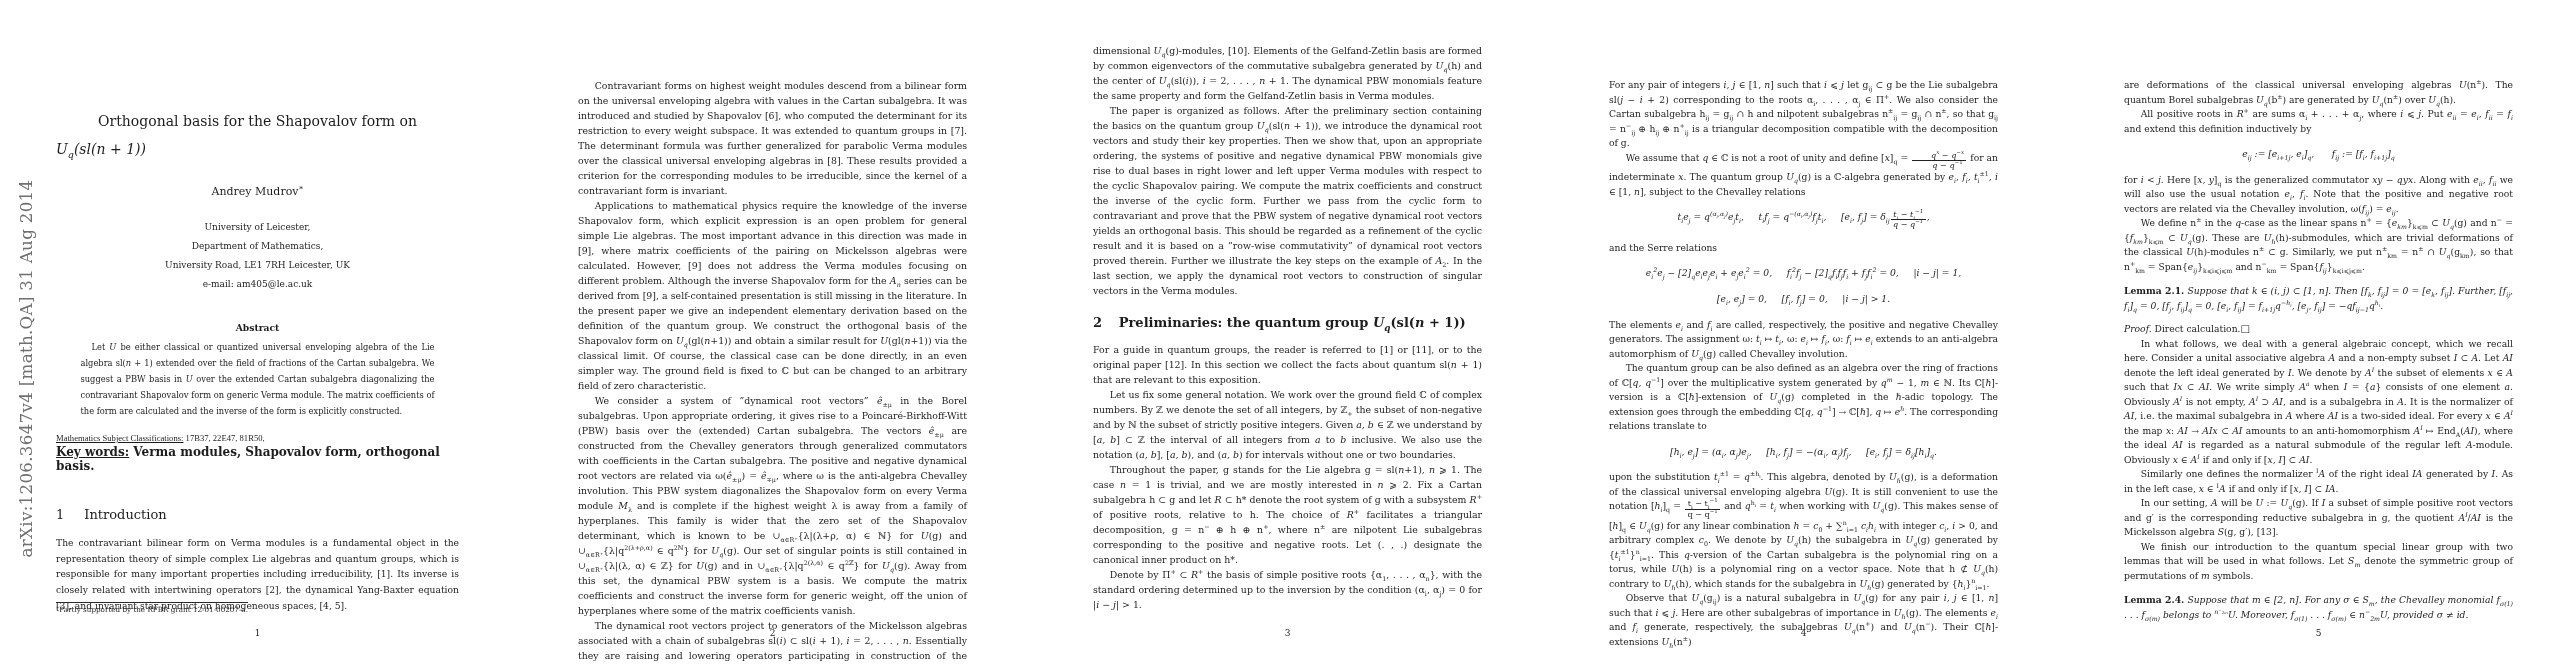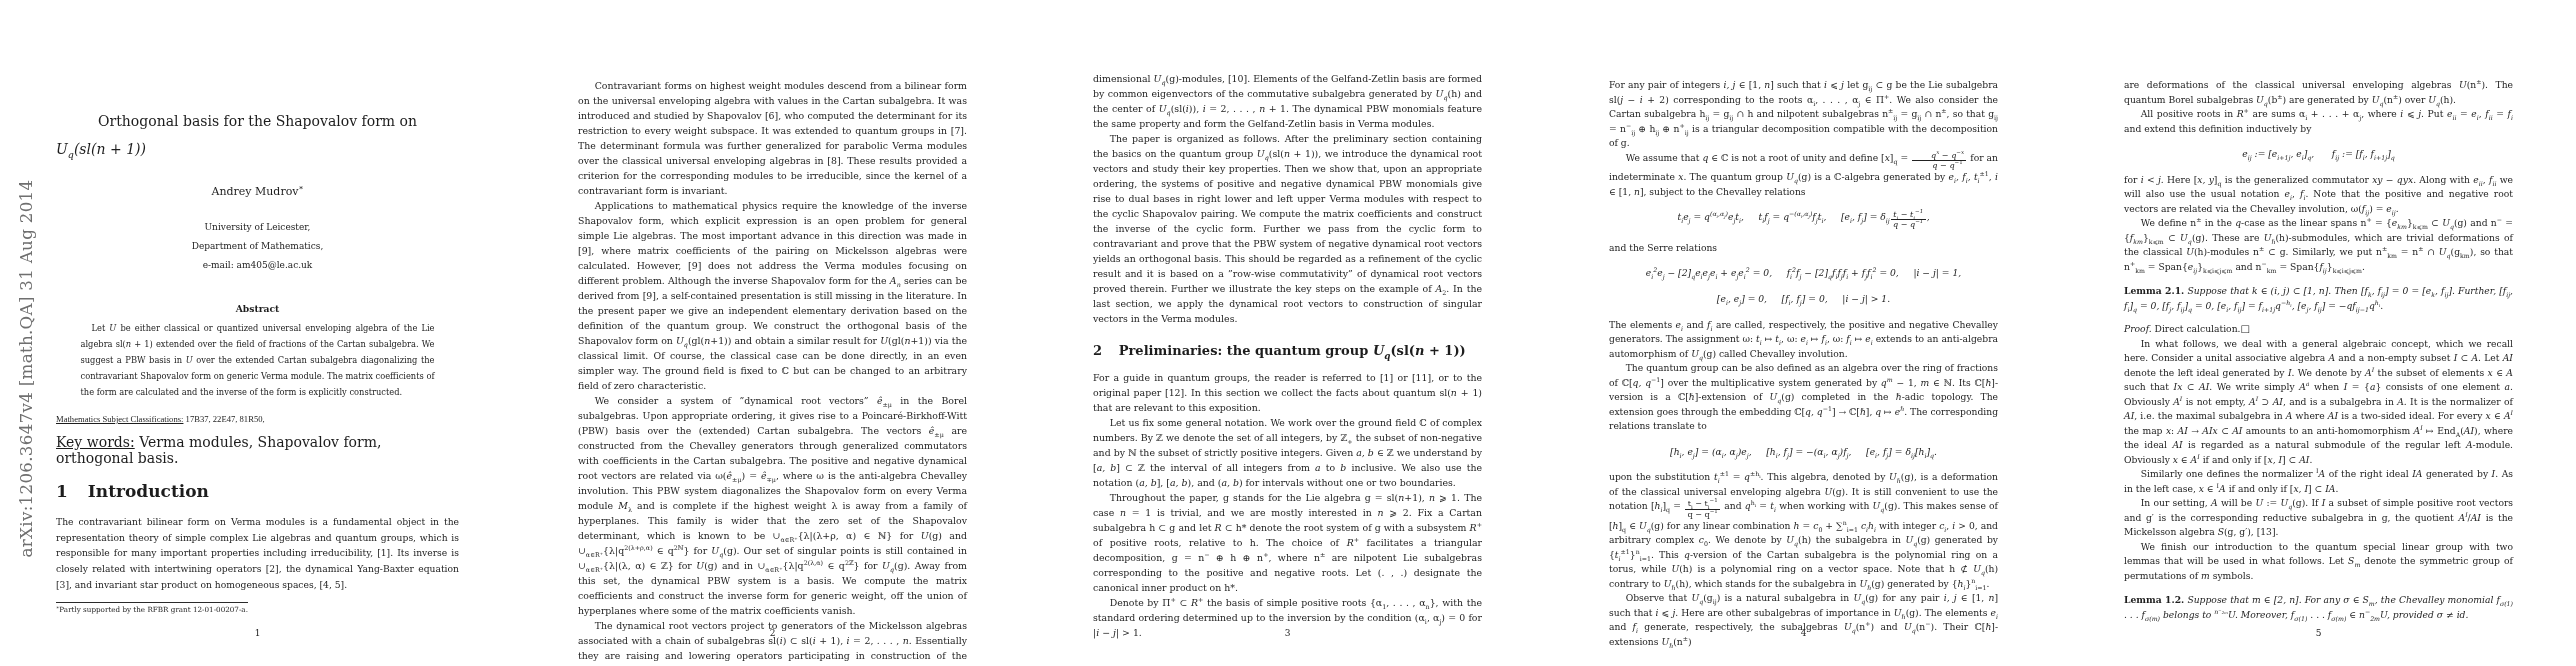--- a/index.html
+++ b/index.html
@@ -18,23 +18,23 @@
     text-align:center; white-space:nowrap;
   }
   .p1-col { padding:0 56px; }
   .t1 { margin-top:113px; text-align:center; font-size:14px; }
   .t2 { margin-top:11.7px; text-align:left; font-size:14px; font-style:italic; }
   .author { margin-top:28px; text-align:center; font-size:11px; }
   .addr { margin-top:20px; text-align:center; font-size:9px; line-height:19px; }
   .abs-head { margin-top:28px; text-align:center; font-size:9.2px; font-weight:bold; }
   .abs-body { margin:6.7px 24.5px 0 24.5px; font-size:8.3px; line-height:16px; text-align:justify; text-indent:11px; }
   .msc { margin-top:13.3px; font-size:8.6px;font-family:Liberation Serif, serif; }
-  .kw  { margin-top:10px; font-size:14px; }
+  .kw  { margin-top:2px; font-size:12px;font-weight:bold; }
   .ulab { text-decoration:underline; }
-  .sec1 { margin-top:15px; font-size:17px; font-weight:bold; }
+  .sec1 { margin-top:34px; font-size:13px; font-weight:normal; }
   .secnum { display:inline-block; margin-right:20px; }
   .introp { margin-top:13.3px; font-size:9.2px; line-height:15.7px; text-align:justify; }
   .fnrule { position:absolute; left:56px; top:602px; width:192px; border-top:0.8px solid #2a2a2a; }
   .fntext { position:absolute; left:56px; top:605px; width:356px; font-size:7.2px; }
   .pnum  { position:absolute; top:628px; left:0; width:100%; text-align:center; font-size:9px; }
 
   
   .body-col { padding:78px 63px 0 63px; font-size:9.4px; line-height:15px; text-align:justify; }
   .body-col p { margin:0; text-indent:16.7px; }
   .body-col p.noind { text-indent:0; }
@@ -56,20 +56,21 @@
 
 <div class="sheet" id="sheet1">
   <div class="arxiv-strip">arXiv:1206.3647v4  [math.QA]  31 Aug 2014</div>
   <div class="p1-col">
     <div class="t1">Orthogonal basis for the Shapovalov form on</div>
     <div class="t2">U<sub>q</sub>(sl(n + 1))</div>
     <div class="author">Andrey Mudrov<sup>∗</sup></div>
     <div class="addr">
       <div>University of Leicester,</div>
       <div>Department of Mathematics,</div>
+      <div>University Road, LE1 7RH Leicester, UK</div>
       <div>e-mail: am405@le.ac.uk</div>
     </div>
     <div class="abs-head">Abstract</div>
     <div class="abs-body">Let <i>U</i> be either classical or quantized universal enveloping algebra of the Lie algebra sl(<i>n</i> + 1) extended over the field of fractions of the Cartan subalgebra. We suggest a PBW basis in <i>U</i> over the extended Cartan subalgebra diagonalizing the contravariant Shapovalov form on generic Verma module. The matrix coefficients of the form are calculated and the inverse of the form is explicitly constructed.</div>
     <div class="msc"><span class="ulab">Mathematics Subject Classifications:</span><span> 17B37, 22E47, 81R50,</span></div>
     <div class="kw"><span class="ulab">Key words:</span><span> Verma modules, Shapovalov form, orthogonal basis.</span></div>
     <div class="sec1"><span class="secnum">1</span><span>Introduction</span></div>
     <div class="introp">The contravariant bilinear form on Verma modules is a fundamental object in the representation theory of simple complex Lie algebras and quantum groups, which is responsible for many important properties including irreducibility, [1]. Its inverse is closely related with intertwining operators [2], the dynamical Yang-Baxter equation [3], and invariant star product on homogeneous spaces, [4, 5].</div>
   </div>
   <div class="fnrule"></div>
@@ -81,21 +82,21 @@
   <div class="body-col">
     <p>Contravariant forms on highest weight modules descend from a bilinear form on the universal enveloping algebra with values in the Cartan subalgebra. It was introduced and studied by Shapovalov [6], who computed the determinant for its restriction to every weight subspace. It was extended to quantum groups in [7]. The determinant formula was further generalized for parabolic Verma modules over the classical universal enveloping algebras in [8]. These results provided a criterion for the corresponding modules to be irreducible, since the kernel of a contravariant form is invariant.</p>
     <p>Applications to mathematical physics require the knowledge of the inverse Shapovalov form, which explicit expression is an open problem for general simple Lie algebras. The most important advance in this direction was made in [9], where matrix coefficients of the pairing on Mickelsson algebras were calculated. However, [9] does not address the Verma modules focusing on different problem. Although the inverse Shapovalov form for the <i>A<sub>n</sub></i> series can be derived from [9], a self-contained presentation is still missing in the literature. In the present paper we give an independent elementary derivation based on the definition of the quantum group. We construct the orthogonal basis of the Shapovalov form on <i>U<sub>q</sub></i>(gl(<i>n</i>+1)) and obtain a similar result for <i>U</i>(gl(<i>n</i>+1)) via the classical limit. Of course, the classical case can be done directly, in an even simpler way. The ground field is fixed to ℂ but can be changed to an arbitrary field of zero characteristic.</p>
     <p>We consider a system of ”dynamical root vectors” <i>ê</i><sub>±μ</sub> in the Borel subalgebras. Upon appropriate ordering, it gives rise to a Poincaré-Birkhoff-Witt (PBW) basis over the (extended) Cartan subalgebra. The vectors <i>ê</i><sub>±μ</sub> are constructed from the Chevalley generators through generalized commutators with coefficients in the Cartan subalgebra. The positive and negative dynamical root vectors are related via ω(<i>ê</i><sub>±μ</sub>) = <i>ê</i><sub>∓μ</sub>, where ω is the anti-algebra Chevalley involution. This PBW system diagonalizes the Shapovalov form on every Verma module <i>M</i><sub>λ</sub> and is complete if the highest weight λ is away from a family of hyperplanes. This family is wider that the zero set of the Shapovalov determinant, which is known to be ∪<sub>α∈R⁺</sub>{λ|(λ+ρ, α) ∈ ℕ} for <i>U</i>(g) and ∪<sub>α∈R⁺</sub>{λ|q<sup>2(λ+ρ,α)</sup> ∈ q<sup>2ℕ</sup>} for <i>U<sub>q</sub></i>(g). Our set of singular points is still contained in ∪<sub>α∈R⁺</sub>{λ|(λ, α) ∈ ℤ} for <i>U</i>(g) and in ∪<sub>α∈R⁺</sub>{λ|q<sup>2(λ,α)</sup> ∈ q<sup>2ℤ</sup>} for <i>U<sub>q</sub></i>(g). Away from this set, the dynamical PBW system is a basis. We compute the matrix coefficients and construct the inverse form for generic weight, off the union of hyperplanes where some of the matrix coefficients vanish.</p>
     <p>The dynamical root vectors project to generators of the Mickelsson algebras associated with a chain of subalgebras sl(<i>i</i>) ⊂ sl(<i>i</i> + 1), <i>i</i> = 2, . . . , <i>n</i>. Essentially they are raising and lowering operators participating in construction of the Gelfand-Zetlin basis in finite</p>
   </div>
   <div class="pnum">2</div>
 </div>
 
 <div class="sheet" id="sheet3">
-  <div class="body-col" style="padding-top:71px;">
+  <div class="body-col" style="padding-top:43px;">
     <p class="noind">dimensional <i>U<sub>q</sub></i>(g)-modules, [10]. Elements of the Gelfand-Zetlin basis are formed by common eigenvectors of the commutative subalgebra generated by <i>U<sub>q</sub></i>(h) and the center of <i>U<sub>q</sub></i>(sl(<i>i</i>)), <i>i</i> = 2, . . . , <i>n</i> + 1. The dynamical PBW monomials feature the same property and form the Gelfand-Zetlin basis in Verma modules.</p>
     <p>The paper is organized as follows. After the preliminary section containing the basics on the quantum group <i>U<sub>q</sub></i>(sl(<i>n</i> + 1)), we introduce the dynamical root vectors and study their key properties. Then we show that, upon an appropriate ordering, the systems of positive and negative dynamical PBW monomials give rise to dual bases in right lower and left upper Verma modules with respect to the cyclic Shapovalov pairing. We compute the matrix coefficients and construct the inverse of the cyclic form. Further we pass from the cyclic form to contravariant and prove that the PBW system of negative dynamical root vectors yields an orthogonal basis. This should be regarded as a refinement of the cyclic result and it is based on a ”row-wise commutativity” of dynamical root vectors proved therein. Further we illustrate the key steps on the example of <i>A</i><sub>2</sub>. In the last section, we apply the dynamical root vectors to construction of singular vectors in the Verma modules.</p>
     <div class="sec2"><span class="secnum">2</span><span>Preliminaries: the quantum group <i>U<sub>q</sub></i>(sl(<i>n</i> + 1))</span></div>
     <p class="noind">For a guide in quantum groups, the reader is referred to [1] or [11], or to the original paper [12]. In this section we collect the facts about quantum sl(<i>n</i> + 1) that are relevant to this exposition.</p>
     <p>Let us fix some general notation. We work over the ground field ℂ of complex numbers. By ℤ we denote the set of all integers, by ℤ<sub>+</sub> the subset of non-negative and by ℕ the subset of strictly positive integers. Given <i>a, b</i> ∈ ℤ we understand by [<i>a, b</i>] ⊂ ℤ the interval of all integers from <i>a</i> to <i>b</i> inclusive. We also use the notation (<i>a, b</i>], [<i>a, b</i>), and (<i>a, b</i>) for intervals without one or two boundaries.</p>
     <p>Throughout the paper, g stands for the Lie algebra g = sl(<i>n</i>+1), <i>n</i> ⩾ 1. The case <i>n</i> = 1 is trivial, and we are mostly interested in <i>n</i> ⩾ 2. Fix a Cartan subalgebra h ⊂ g and let <i>R</i> ⊂ h* denote the root system of g with a subsystem <i>R</i><sup>+</sup> of positive roots, relative to h. The choice of <i>R</i><sup>+</sup> facilitates a triangular decomposition, g = n<sup>−</sup> ⊕ h ⊕ n<sup>+</sup>, where n<sup>±</sup> are nilpotent Lie subalgebras corresponding to the positive and negative roots. Let (. , .) designate the canonical inner product on h*.</p>
     <p>Denote by Π<sup>+</sup> ⊂ <i>R</i><sup>+</sup> the basis of simple positive roots {α<sub>1</sub>, . . . , α<sub>n</sub>}, with the standard ordering determined up to the inversion by the condition (α<sub>i</sub>, α<sub>j</sub>) = 0 for |<i>i − j</i>| &gt; 1.</p>
   </div>
   <div class="pnum">3</div>
 </div>
@@ -126,17 +127,17 @@
     <p>We define n<sup>±</sup> in the <i>q</i>-case as the linear spans n<sup>+</sup> = {<i>e<sub>km</sub></i>}<sub>k⩽m</sub> ⊂ <i>U<sub>q</sub></i>(g) and n<sup>−</sup> = {<i>f<sub>km</sub></i>}<sub>k⩽m</sub> ⊂ <i>U<sub>q</sub></i>(g). These are <i>U</i><sub>ℏ</sub>(h)-submodules, which are trivial deformations of the classical <i>U</i>(h)-modules n<sup>±</sup> ⊂ g. Similarly, we put n<sup>±</sup><sub>km</sub> = n<sup>±</sup> ∩ <i>U<sub>q</sub></i>(g<sub>km</sub>), so that n<sup>+</sup><sub>km</sub> = Span{<i>e<sub>ij</sub></i>}<sub>k⩽i⩽j⩽m</sub> and n<sup>−</sup><sub>km</sub> = Span{<i>f<sub>ij</sub></i>}<sub>k⩽i⩽j⩽m</sub>.</p>
     <p class="lemma noind"><b>Lemma 2.1.</b> <span>Suppose that k ∈ (i, j) ⊂ [1, n]. Then [f<sub>k</sub>, f<sub>ij</sub>] = 0 = [e<sub>k</sub>, f<sub>ij</sub>]. Further, [f<sub>ij</sub>, f<sub>i</sub>]<sub>q</sub> = 0, [f<sub>j</sub>, f<sub>ij</sub>]<sub>q</sub> = 0, [e<sub>i</sub>, f<sub>ij</sub>] = f<sub>i+1j</sub>q<sup>−h<sub>i</sub></sup>, [e<sub>j</sub>, f<sub>ij</sub>] = −qf<sub>ij−1</sub>q<sup>h<sub>i</sub></sup>.</span></p>
     <div class="proofline">
         <span><i>Proof.</i> Direct calculation.</span>
         <span class="qed">□</span>
       </div>
     <p>In what follows, we deal with a general algebraic concept, which we recall here. Consider a unital associative algebra <i>A</i> and a non-empty subset <i>I</i> ⊂ <i>A</i>. Let <i>AI</i> denote the left ideal generated by <i>I</i>. We denote by <i>A<sup>I</sup></i> the subset of elements <i>x</i> ∈ <i>A</i> such that <i>Ix</i> ⊂ <i>AI</i>. We write simply <i>A<sup>a</sup></i> when <i>I</i> = {<i>a</i>} consists of one element <i>a</i>. Obviously <i>A<sup>I</sup></i> is not empty, <i>A<sup>I</sup></i> ⊃ <i>AI</i>, and is a subalgebra in <i>A</i>. It is the normalizer of <i>AI</i>, i.e. the maximal subalgebra in <i>A</i> where <i>AI</i> is a two-sided ideal. For every <i>x</i> ∈ <i>A<sup>I</sup></i> the map <i>x</i>: <i>AI</i> → <i>AIx</i> ⊂ <i>AI</i> amounts to an anti-homomorphism <i>A<sup>I</sup></i> ↦ End<sub>A</sub>(<i>AI</i>), where the ideal <i>AI</i> is regarded as a natural submodule of the regular left <i>A</i>-module. Obviously <i>x</i> ∈ <i>A<sup>I</sup></i> if and only if [<i>x, I</i>] ⊂ <i>AI</i>.</p>
     <p>Similarly one defines the normalizer <sup>I</sup><i>A</i> of the right ideal <i>IA</i> generated by <i>I</i>. As in the left case, <i>x</i> ∈ <sup>I</sup><i>A</i> if and only if [<i>x, I</i>] ⊂ <i>IA</i>.</p>
     <p>In our setting, <i>A</i> will be <i>U</i> := <i>U<sub>q</sub></i>(g). If <i>I</i> a subset of simple positive root vectors and g′ is the corresponding reductive subalgebra in g, the quotient <i>A<sup>I</sup></i>/<i>AI</i> is the Mickelsson algebra <i>S</i>(g, g′), [13].</p>
     <p>We finish our introduction to the quantum special linear group with two lemmas that will be used in what follows. Let <i>S<sub>m</sub></i> denote the symmetric group of permutations of <i>m</i> symbols.</p>
-    <p class="lemma noind"><b>Lemma 1.2.</b> <span>Suppose that m ∈ [2, n]. For any σ ∈ S<sub>m</sub>, the Chevalley monomial f<sub>σ(1)</sub> . . . f<sub>σ(m)</sub> belongs to <sup>n⁻₂ₘ</sup>U. Moreover, f<sub>σ(1)</sub> . . . f<sub>σ(m)</sub> ∈ n<sup>−</sup><sub>2m</sub>U, provided σ ≠ id.</span></p>
+    <p class="lemma noind"><b>Lemma 2.4.</b> <span>Suppose that m ∈ [2, n]. For any σ ∈ S<sub>m</sub>, the Chevalley monomial f<sub>σ(1)</sub> . . . f<sub>σ(m)</sub> belongs to <sup>n⁻₂ₘ</sup>U. Moreover, f<sub>σ(1)</sub> . . . f<sub>σ(m)</sub> ∈ n<sup>−</sup><sub>2m</sub>U, provided σ ≠ id.</span></p>
   </div>
   <div class="pnum">5</div>
 </div>
 
 
 </body></html>

